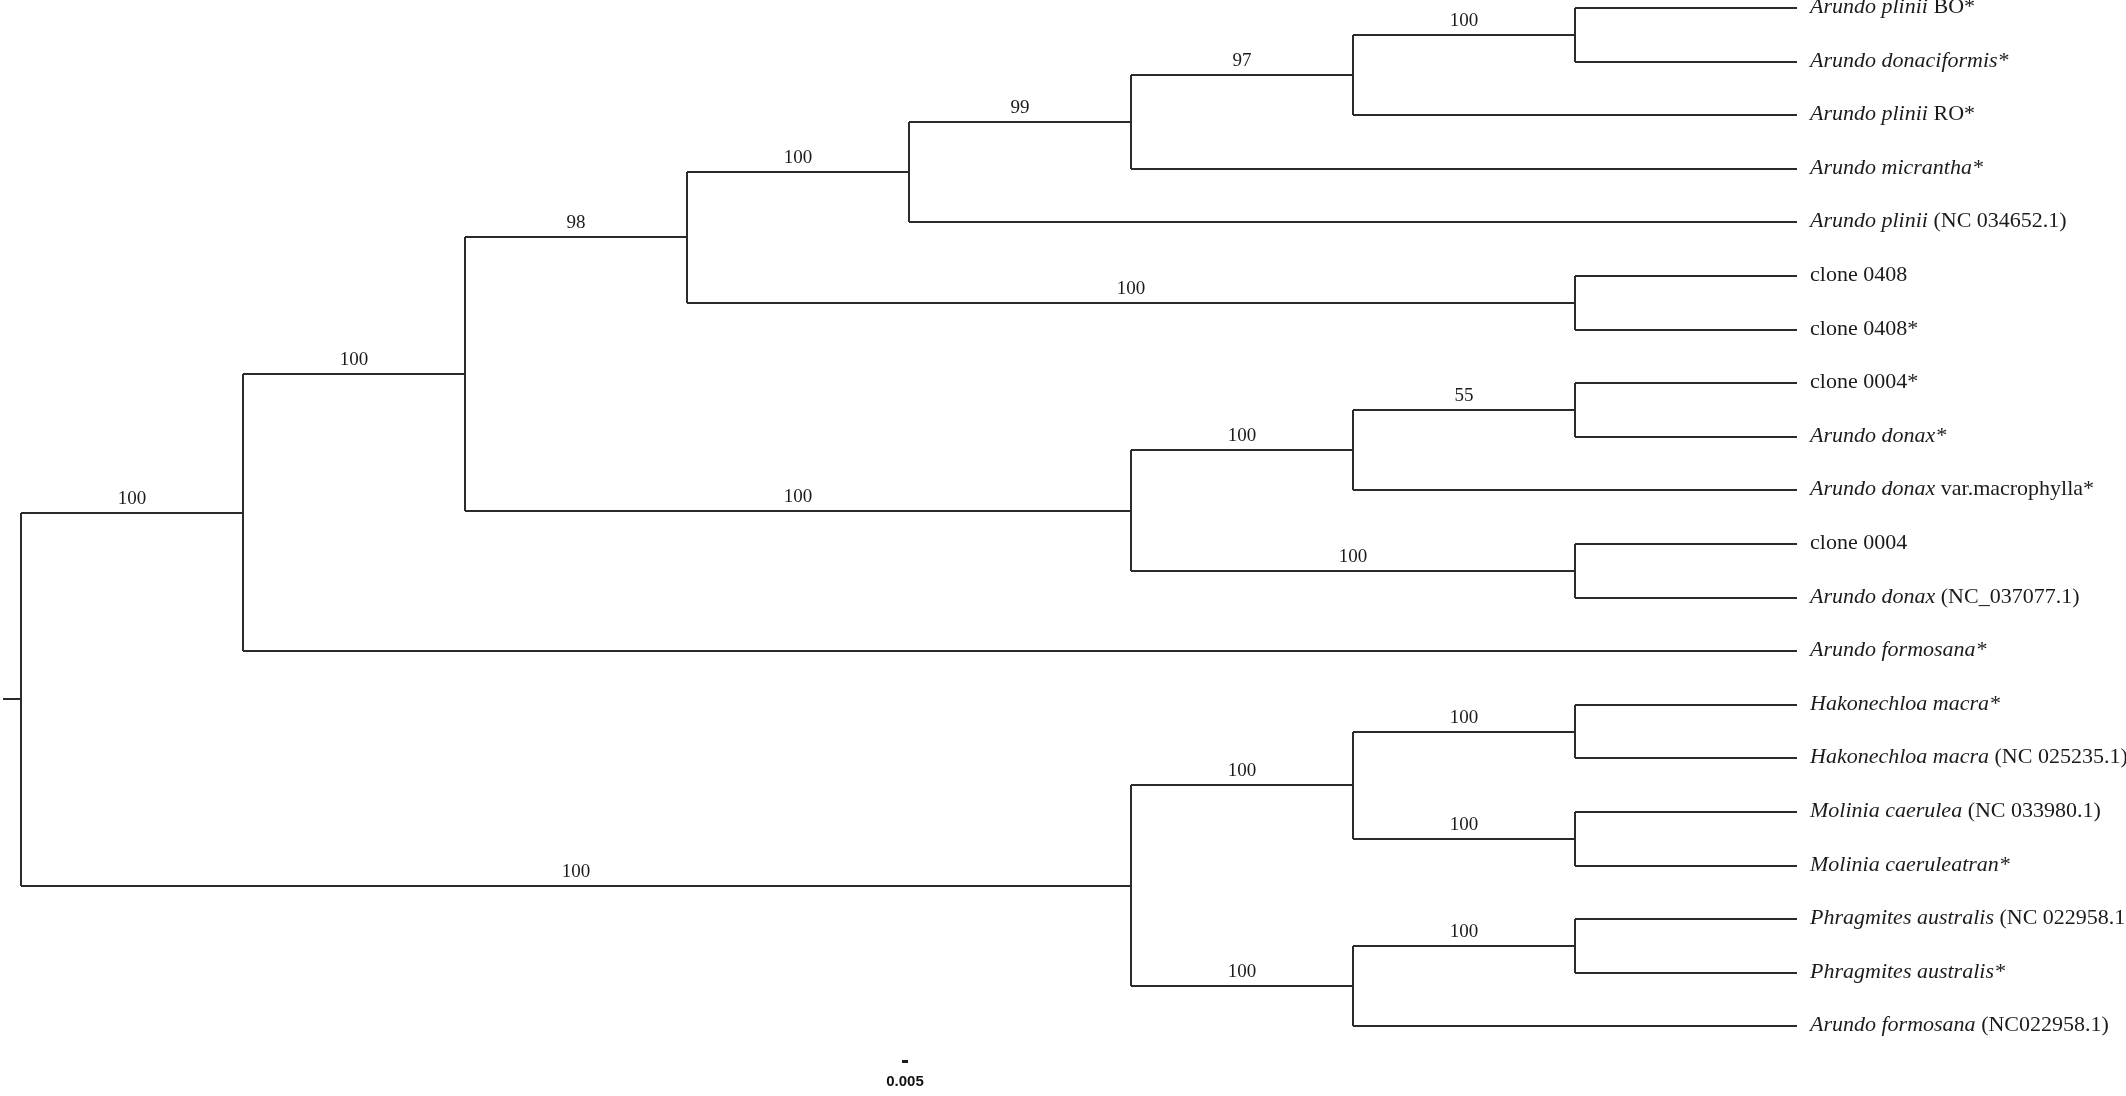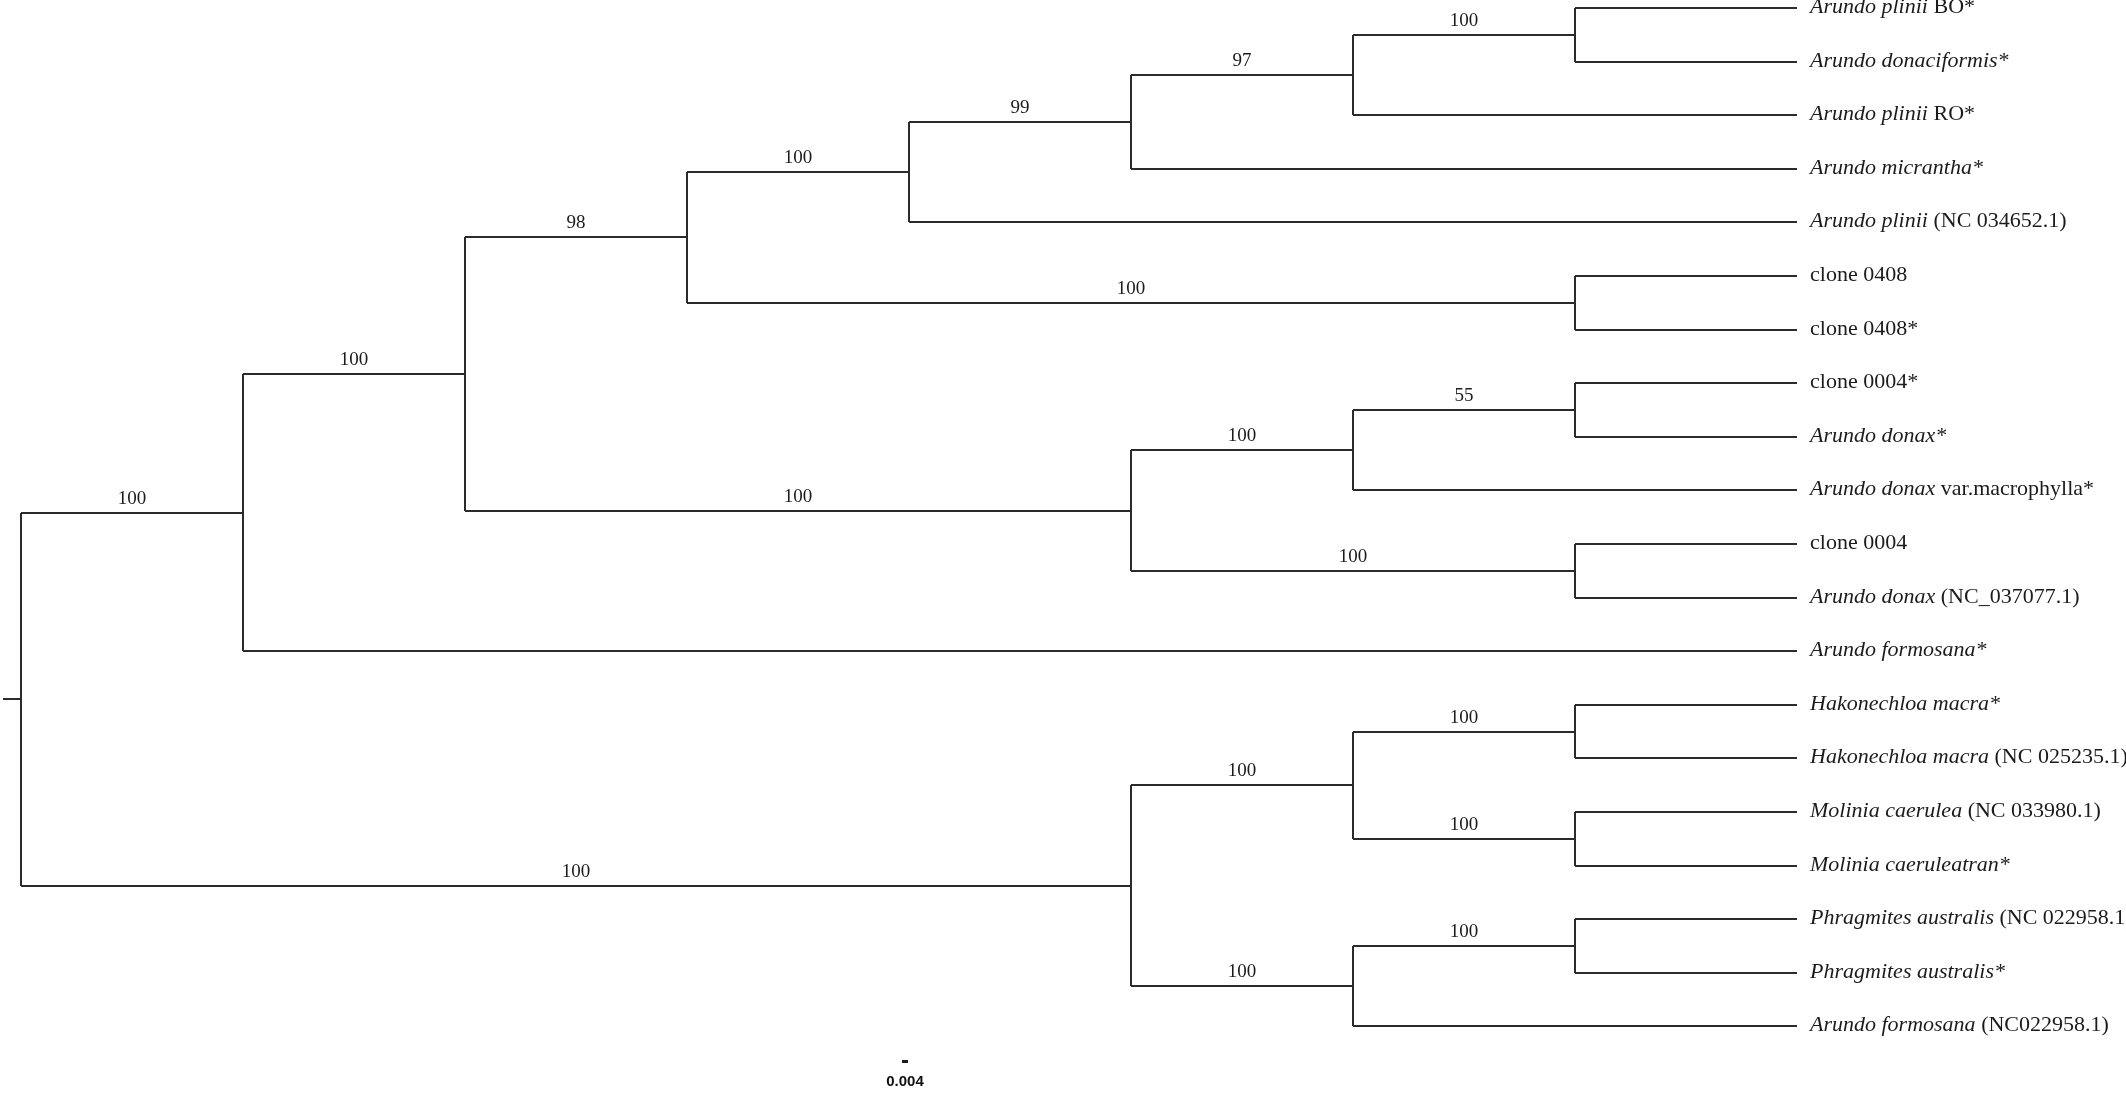--- a/index.html
+++ b/index.html
@@ -124,15 +124,15 @@
       <line x1="1575" y1="919.2" x2="1575" y2="972.8000000000001" class="branch"></line>
       <line x1="1575" y1="919.2" x2="1797" y2="919.2" class="branch"></line>
       <text x="1810" y="919.2" class="taxon" dominant-baseline="middle"><tspan class="it">Phragmites australis </tspan><tspan>(NC 022958.1)</tspan></text>
       <line x1="1575" y1="972.8000000000001" x2="1797" y2="972.8000000000001" class="branch"></line>
       <text x="1810" y="972.8000000000001" class="taxon" dominant-baseline="middle"><tspan class="it">Phragmites australis*</tspan></text>
       <line x1="1353" y1="1026.4" x2="1797" y2="1026.4" class="branch"></line>
       <text x="1810" y="1026.4" class="taxon" dominant-baseline="middle"><tspan class="it">Arundo formosana </tspan><tspan>(NC022958.1)</tspan></text>
     </svg>
   <div class="scalebar">
     <div class="tick"></div>
-    <div class="lbl">0.004</div>
+    <div class="lbl">0.005</div>
   </div>
 </div>
 
 </body></html>

